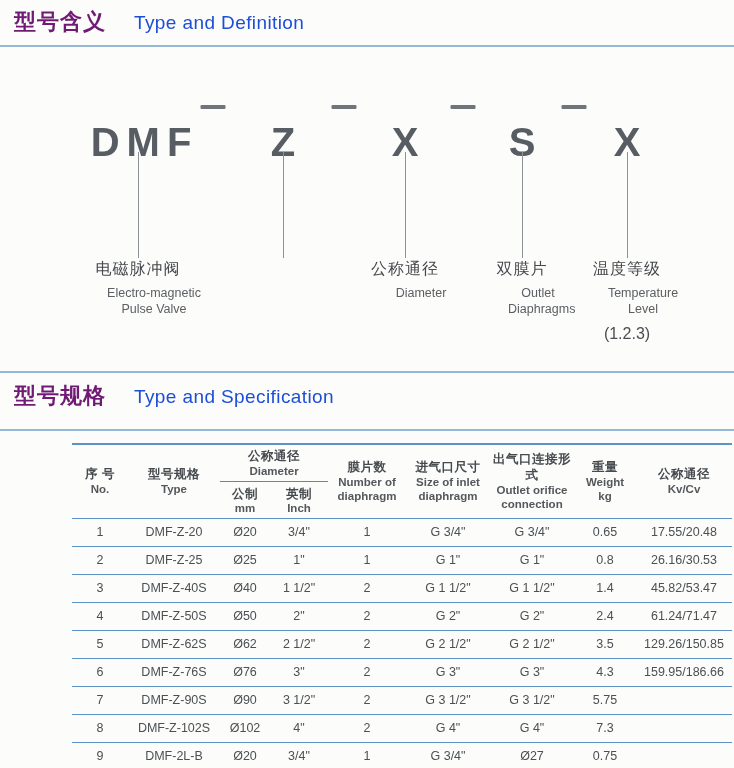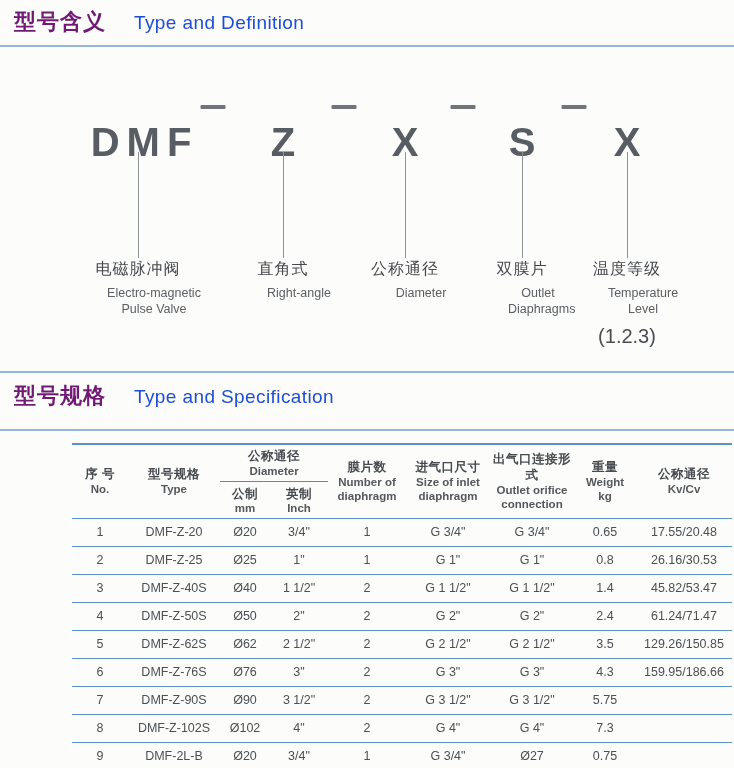--- a/index.html
+++ b/index.html
@@ -53,21 +53,21 @@
   #cl3{left:522px;}
   #cl4{left:627px;}
 
   
   .legend-item{
     position:absolute;top:259px;transform:translateX(-50%);
     text-align:center;
   }
   .legend-item .zh{display:block;font-size:16px;color:#45484c;margin-bottom:5px;letter-spacing:1px;}
   .legend-item .en{display:block;font-size:12.5px;color:#5c6064;line-height:1.3;margin-left:32px;}
-  .legend-item .note{display:block;font-size:20px;color:#4a4e52;margin-top:7px;}
+  .legend-item .note{display:block;font-size:16px;color:#4a4e52;margin-top:7px;}
   #leg0{left:138px;width:132px;}
   #leg1{left:283px;width:120px;}
   #leg2{left:405px;width:120px;}
   #leg3{left:522px;width:92px;}
   #leg4{left:627px;width:132px;text-align:center;}
 
   
   .spec-table{
     position:absolute;top:443px;left:72px;
     width:660px;border-collapse:collapse;table-layout:fixed;
@@ -110,24 +110,20 @@
 
   <div id="cl0" class="connector-line"></div>
   <div id="cl1" class="connector-line"></div>
   <div id="cl2" class="connector-line"></div>
   <div id="cl3" class="connector-line"></div>
   <div id="cl4" class="connector-line"></div>
 
   <div id="leg0" class="legend-item">
     <span class="zh">电磁脉冲阀</span>
     <span class="en">Electro-magnetic Pulse Valve</span>
-  </div>
-  <div id="leg1" class="legend-item">
-    <span class="zh">直角式</span>
-    <span class="en">Right-angle</span>
   </div>
   <div id="leg2" class="legend-item">
     <span class="zh">公称通径</span>
     <span class="en">Diameter</span>
   </div>
   <div id="leg3" class="legend-item">
     <span class="zh">双膜片</span>
     <span class="en">Outlet Diaphragms</span>
   </div>
   <div id="leg4" class="legend-item">

